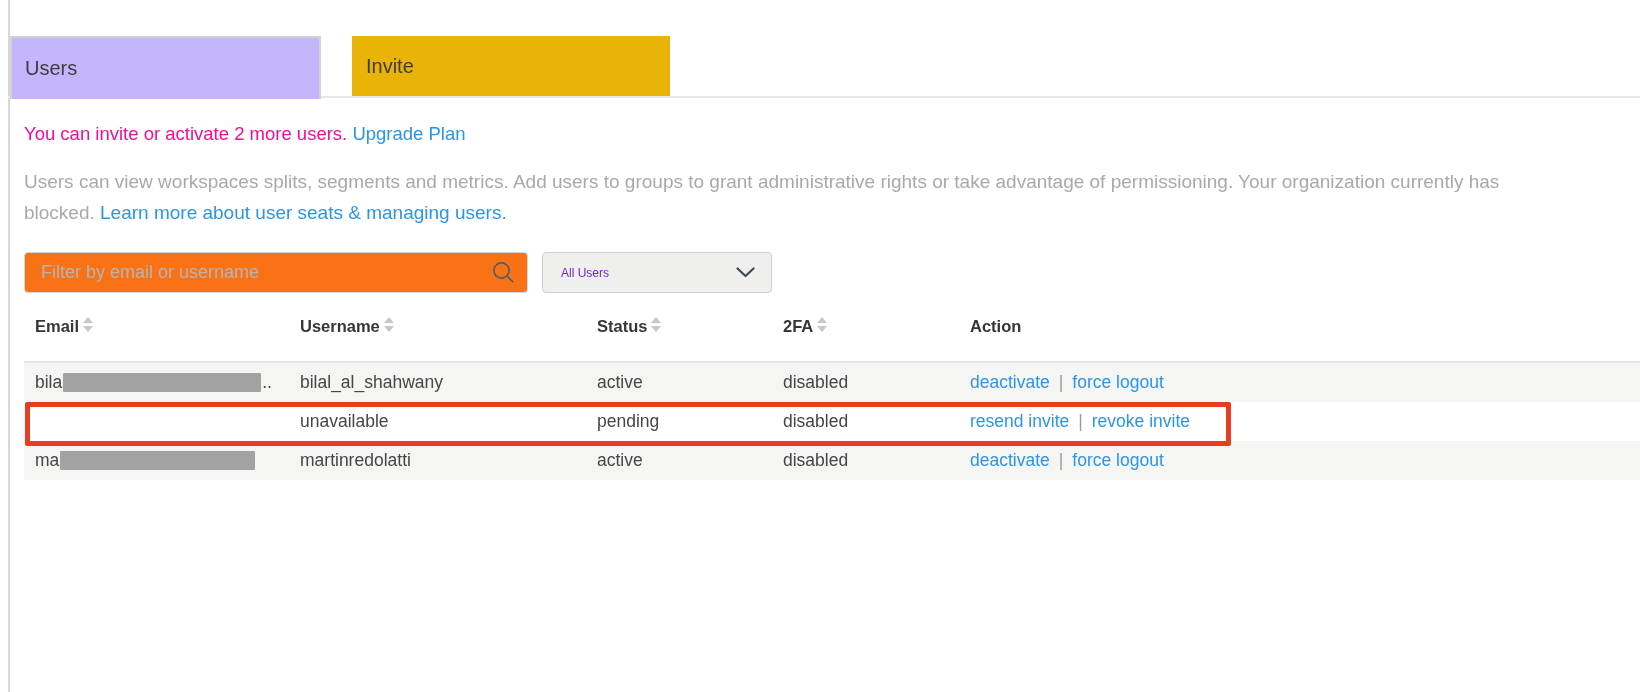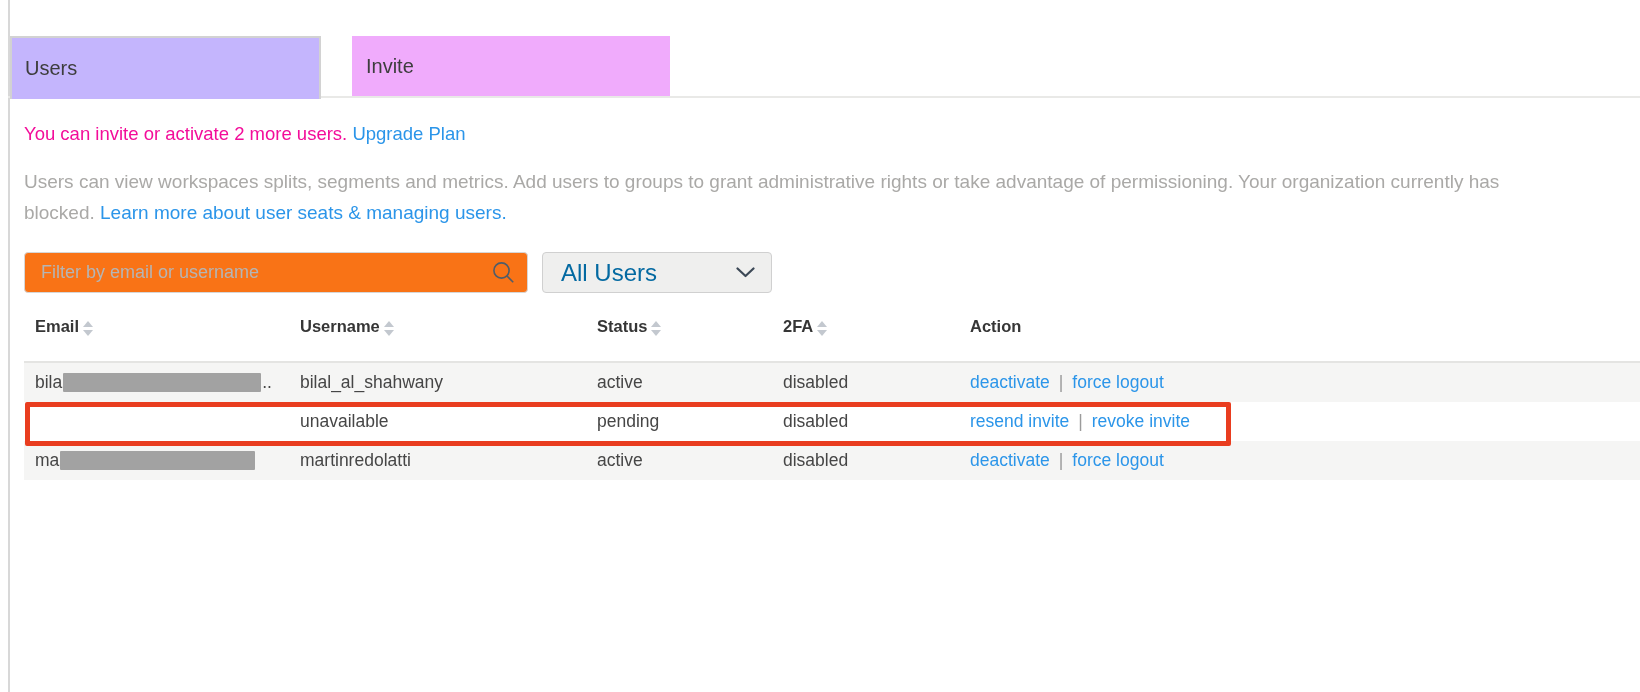--- a/index.html
+++ b/index.html
@@ -9,21 +9,21 @@
 
   
   .left-border { left:8px; top:0; width:2px; height:692px; background:#d8d8d8; }
 
   
   .tabbar-line { left:8px; top:96px; width:1632px; height:2px; background:#e9e9e7; }
   .tab { top:36px; height:60px; display:flex; align-items:center; cursor:pointer;
          font-size:20px; color:#3d3d3d; }
   .tab-users { left:10px; width:311px; height:63px; background:#c4b5fd;
                border:2px solid #d2d2d2; border-bottom:none; z-index:3; padding-left:13px; }
-  .tab-invite { left:352px; width:318px; background:#f0abfc; padding-left:14px; z-index:2; }
+  .tab-invite { left:352px; width:318px; background:#eab308; padding-left:14px; z-index:2; }
 
   
   .notice { left:24px; top:123px; font-size:18.5px; white-space:nowrap; }
   .notice-text { color:var(--pink); }
   a.link { color:var(--blue); text-decoration:none; cursor:pointer; }
 
   
   .desc { left:24px; top:166px; font-size:19px; line-height:31px; color:#aaa9a7; white-space:nowrap; }
 
   
@@ -31,25 +31,25 @@
   .filter-box input { width:100%; height:100%; border:1px solid #d6d6d6; border-radius:4px;
                       padding:0 46px 0 16px; font-size:18px; color:#444;
                       font-family:"Liberation Sans", sans-serif; outline:none; background:#f97316; }
   .filter-box input::placeholder { color:#b5b5b5; }
   .search-icon { position:absolute; right:13px; top:9px; }
 
   
   .dropdown { left:542px; top:252px; width:230px; height:41px; background:#efefee;
               border:1px solid #d0d0d0; border-radius:4px; display:flex; align-items:center;
               padding:0 16px 0 18px; cursor:pointer; }
-  .dropdown-label { font-size:24px; color:#0369a1; flex:1; }
+  .dropdown-label { font-size:12px; color:#6d28d9; flex:1; }
 
   
   .thead { left:24px; top:317px; width:1616px; height:22px; }
-  .th { position:absolute; top:0; display:flex; align-items:flex-end; gap:4px;
+  .th { position:absolute; top:0; display:flex; align-items:flex-start; gap:4px;
         font-size:16.5px; font-weight:bold; color:#363636; }
   .sort { display:inline-flex; flex-direction:column; gap:3px; }
   .sort i { display:block; width:0; height:0; border-left:5px solid transparent;
             border-right:5px solid transparent; }
   .sort .up { border-bottom:6px solid #c3c8cf; }
   .sort .down { border-top:6px solid #c3c8cf; }
 
   .thead-line { left:24px; top:361px; width:1616px; height:2px; background:#e4e4e2; }
   .tbody { left:24px; top:363px; width:1616px; }
   .trow { position:relative; height:39px; width:1616px; }

